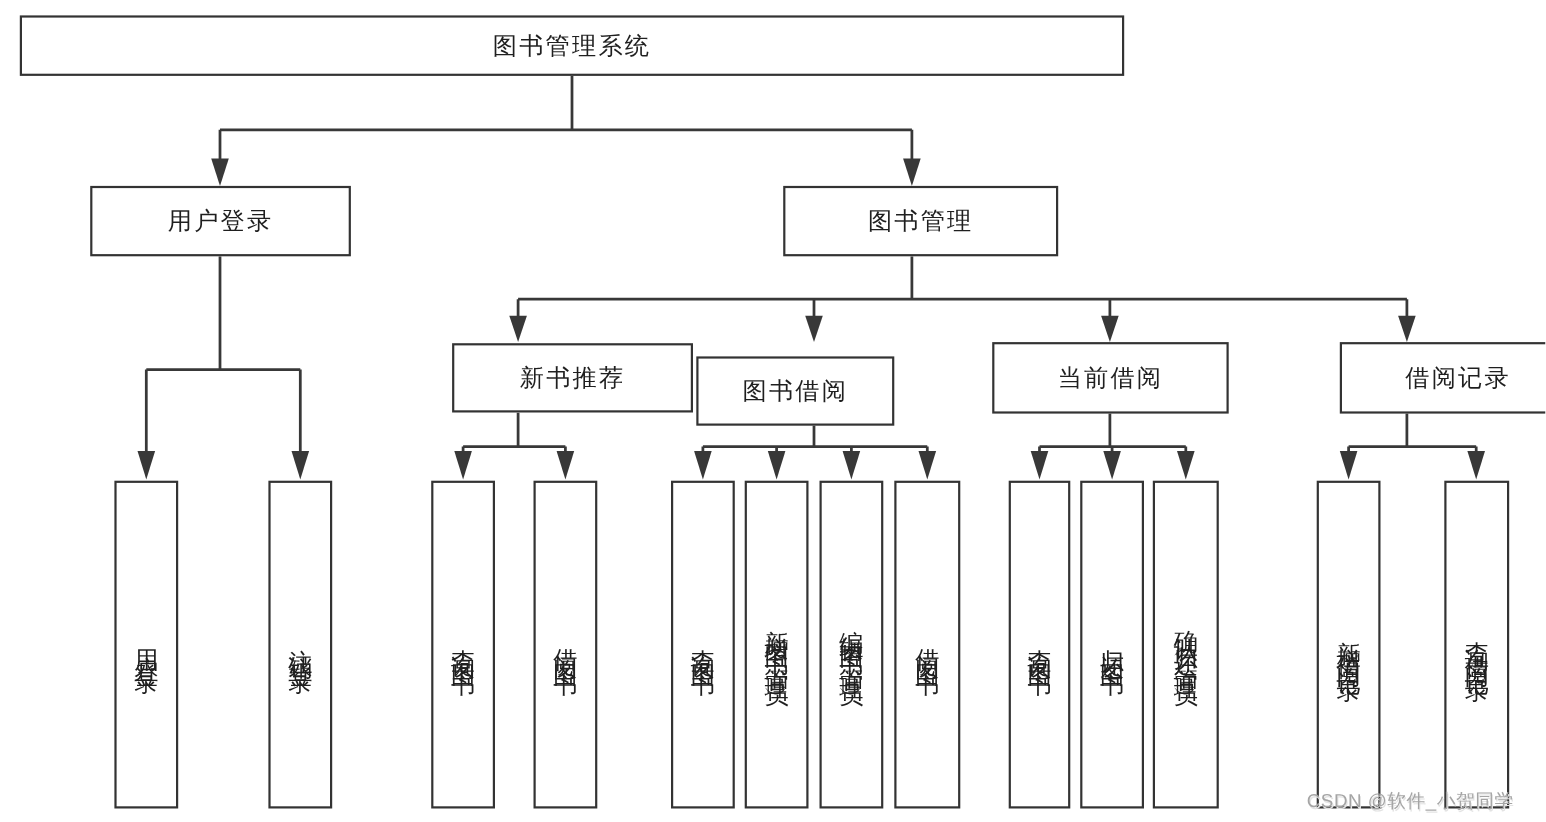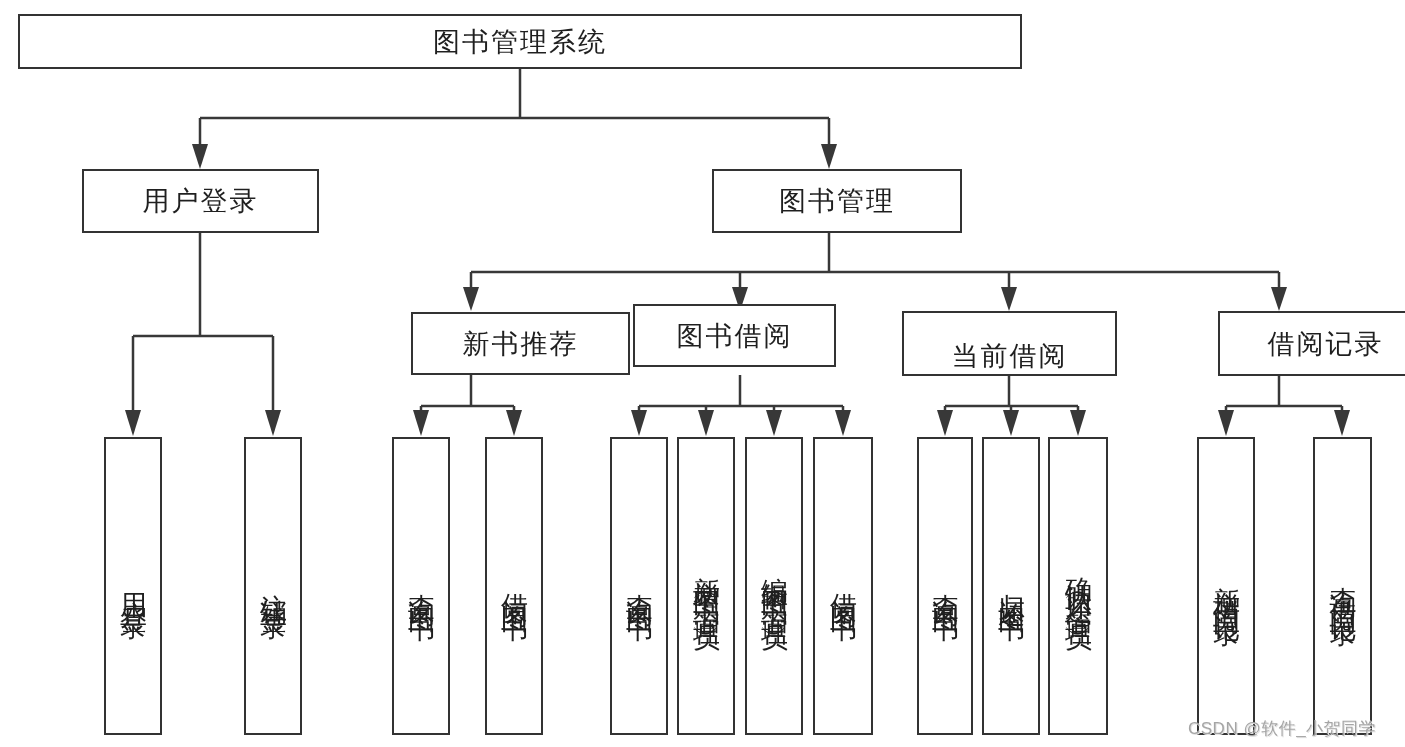--- a/index.html
+++ b/index.html
@@ -13,38 +13,38 @@
   .wires{position:absolute;left:0;top:0;width:1405px;height:747px;}
   .box{
     position:absolute;
     box-sizing:border-box;
     border:2.5px solid #333333;
     background:#ffffff;
     display:flex;
     align-items:center;
     justify-content:center;
     color:#1f1f1f;
-    font-size:27px;
+    font-size:22px;
     letter-spacing:2px;
     white-space:nowrap;
     z-index:2;
   }
   .leaf span{
     writing-mode:vertical-rl;
     text-orientation:mixed;
     letter-spacing:7px;
     line-height:1;
   }
   
   #b-root    {left:18px;  top:14px;  width:1004px; height:55px;}
   #b-login   {left:82px;  top:169px; width:237px;  height:64px;}
   #b-mgmt    {left:712px; top:169px; width:250px;  height:64px;}
   #b-rec     {left:363px; top:312px; width:219px;  height:63px;margin-left:48px;}
-  #b-borrow  {left:633px; top:304px; width:203px;  height:63px;}
-  #b-current {left:902px; top:311px; width:215px;  height:65px;align-items:flex-end;}
+  #b-borrow  {left:633px; top:324px; width:180px;  height:63px;}
+  #b-current {left:902px; top:311px; width:215px;  height:65px;}
   #b-records {left:1172px;top:311px; width:215px;  height:65px;margin-left:46px;}
   .leaf{top:437px;height:298px;}
   #l-login  {left:104px; width:58px;}
   #l-logout {left:244px; width:58px;}
   #l-q1     {left:392px; width:58px;}
   #l-b1     {left:485px; width:58px;}
   #l-q2     {left:610px; width:58px;}
   #l-add    {left:677px; width:58px;}
   #l-edit   {left:745px; width:58px;}
   #l-b2     {left:813px; width:60px;}

